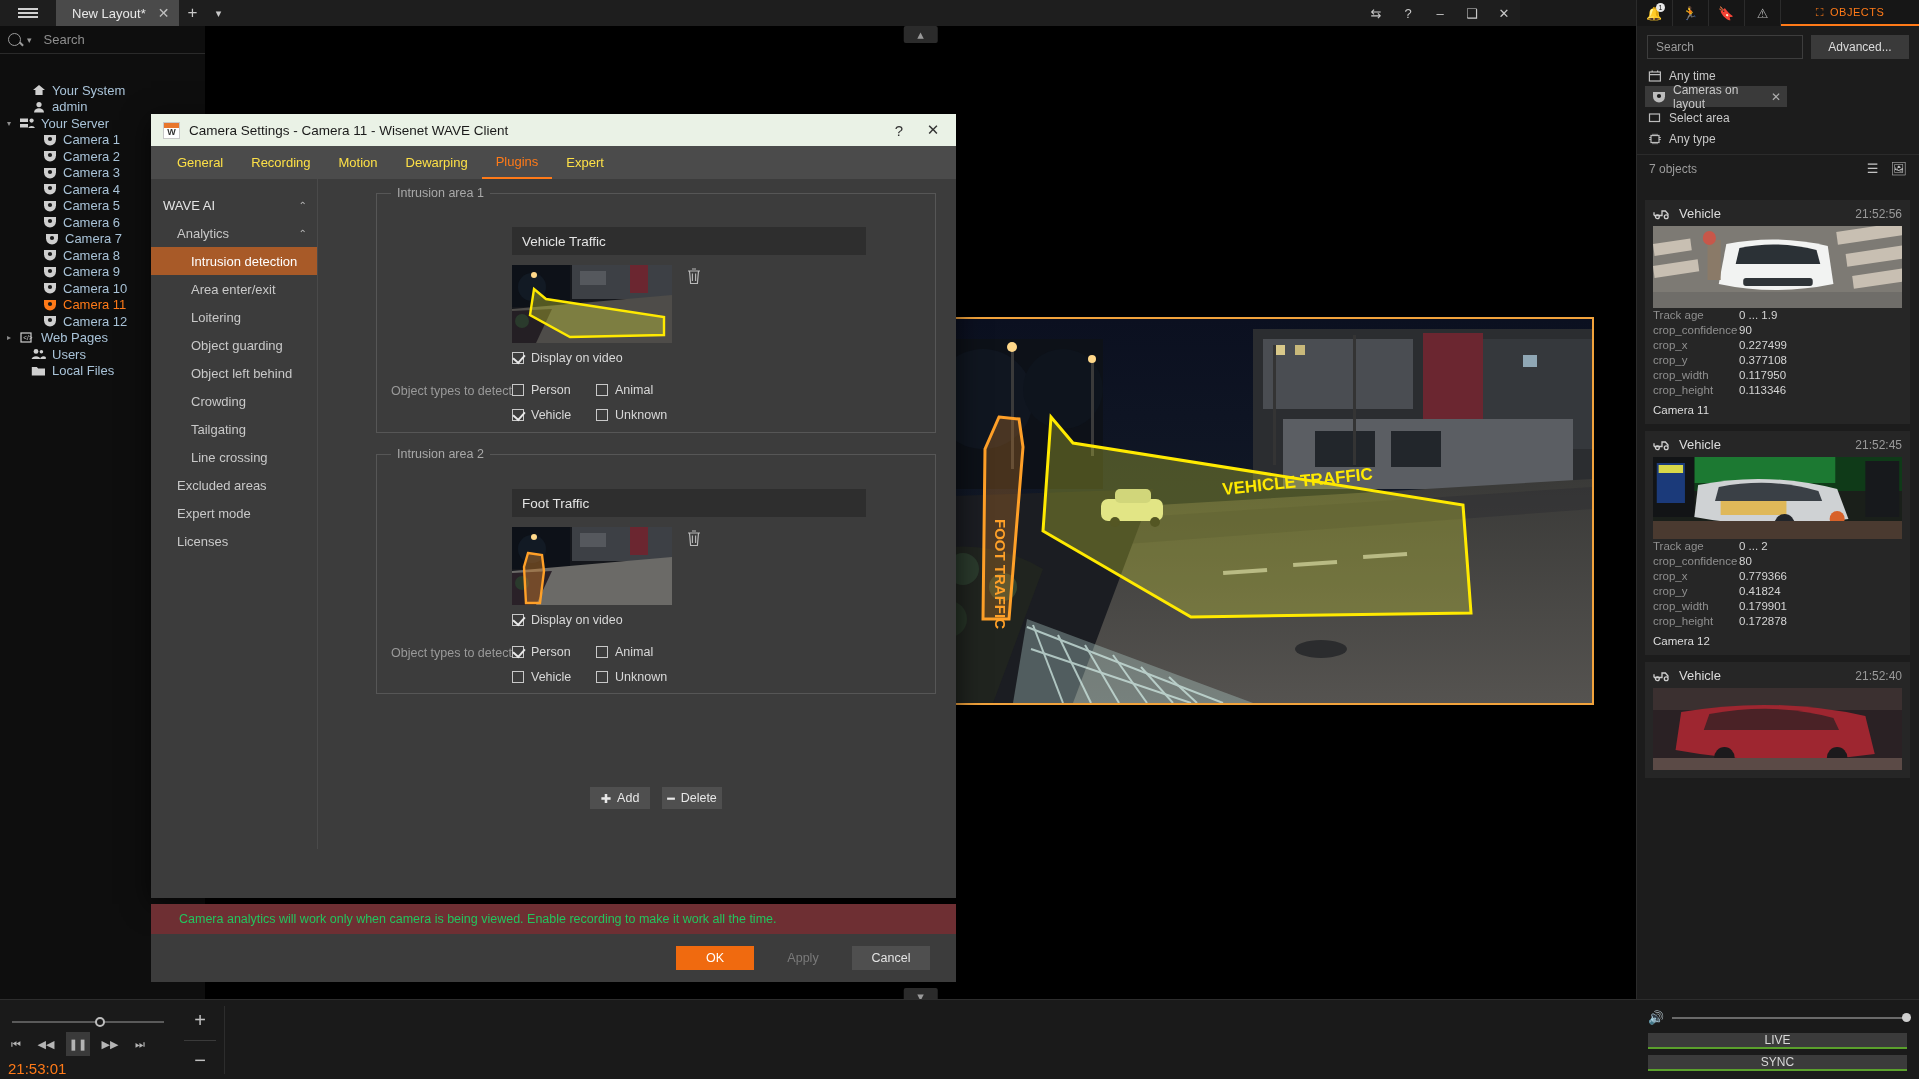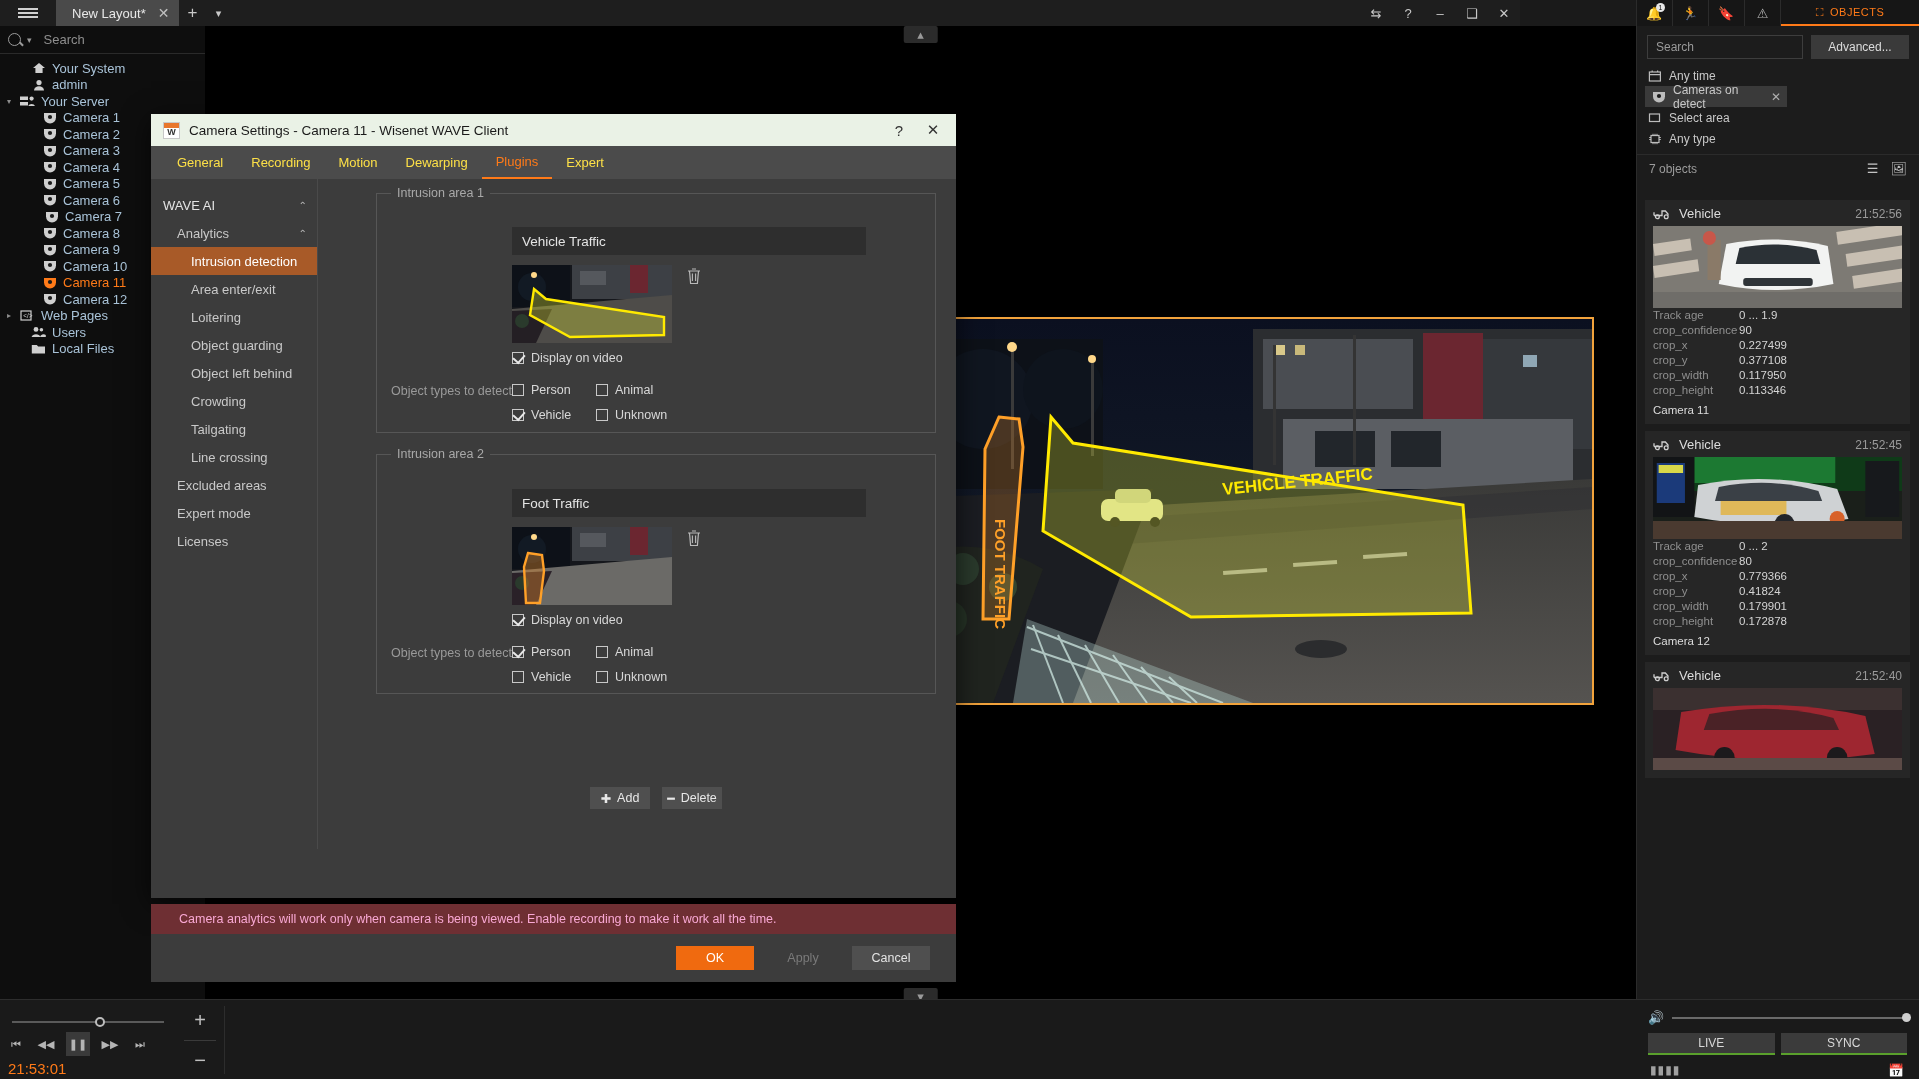--- a/index.html
+++ b/index.html
@@ -24,21 +24,21 @@
   
   .sidebar { position:absolute; left:0; top:26px; width:205px; height:973px; background:#0e0e0e; }
   .search-row { height:28px; display:flex; align-items:center; gap:6px; padding:0 8px;
     border-bottom:1px solid #2a2a2a; }
   .search-row .mag { width:13px; height:13px; border:1.6px solid #9a9a9a; border-radius:50%; position:relative; }
   .search-row .mag:after { content:""; position:absolute; width:5px; height:1.6px; background:#9a9a9a;
     transform:rotate(45deg); right:-4px; bottom:0px; }
   .search-row .cv { color:#9a9a9a; font-size:9px; }
   .search-row .ph { color:#8e8e8e; font-size:13px; margin-left:6px; }
 
-  .tree { padding-top:6px; font-size:13px; }
+  .tree { padding-top:6px; font-size:13px;margin-top:22px; }
   .trow { height:16.5px; display:flex; align-items:center; gap:6px; cursor:pointer; color:#a9c3d8; }
   .trow .lbl { white-space:nowrap; }
   .trow.sel { color:#ff7a18; }
   .ico { width:15px; height:14px; flex:0 0 15px; display:flex; align-items:center; justify-content:center; }
   .arrow { width:10px; flex:0 0 10px; color:#8d8d8d; font-size:8px; text-align:center; }
 
   
   .stage { position:absolute; left:205px; top:26px; width:1431px; height:973px; background:#000; }
   .stage-arrow { position:absolute; left:50%; transform:translateX(-50%); color:#9a9a9a; font-size:13px;
     background:#2b2b2b; padding:1px 14px; border-radius:2px; }
@@ -64,21 +64,21 @@
   .zbtn { width:48px; height:40px; display:flex; align-items:center; justify-content:center;
     color:#c0c0c0; font-size:20px; cursor:pointer; }
   .zsep { position:absolute; left:8px; top:40px; width:32px; height:1px; background:#3a3a3a; }
   .bbar-sep { position:absolute; left:224px; top:6px; width:1px; height:68px; background:#2d2d2d; }
 
   .bottom-right { position:absolute; right:0; top:0; width:283px; height:80px; }
   .volrow { display:flex; align-items:center; gap:8px; padding:10px 12px 0 12px; }
   .volrow .vtrack { flex:1; height:2px; background:#6a6a6a; position:relative; }
   .volrow .vknob { position:absolute; right:-4px; top:-4px; width:9px; height:9px; border-radius:50%;
     background:#cfcfcf; }
-  .livesync { display:flex; gap:6px; padding:8px 12px 0 12px; }
+  .livesync { display:flex; gap:6px; padding:8px 12px 0 12px;flex-direction:column; }
   .lsbtn { flex:1; height:22px; background:#3b3b3b; color:#d8d8d8; font-size:12px; display:flex;
     align-items:center; justify-content:center; border-bottom:2px solid #5aa02c; cursor:pointer; }
   .miscrow { display:flex; gap:10px; justify-content:space-between; padding:8px 14px 0 14px; color:#a0a0a0; }
 
   
   .rpanel { position:absolute; left:1636px; top:0; width:283px; height:999px; background:#1c1c1c;
     border-left:1px solid #2b2b2b; }
   .rtabs { display:flex; height:26px; background:#161616; }
   .rtab { flex:0 0 auto; width:36px; display:flex; align-items:center; justify-content:center;
     color:#b6b6b6; border-right:1px solid #2b2b2b; cursor:pointer; position:relative; }
@@ -149,21 +149,21 @@
   .cbx { width:12px; height:12px; border:1.6px solid #c8c8c8; margin-right:7px; position:relative; flex:0 0 12px; cursor:pointer; }
   .cbx.on:after { content:""; position:absolute; left:2px; top:-1px; width:6px; height:9px;
     border:solid #e8e8e8; border-width:0 2px 2px 0; transform:rotate(42deg); }
   .otlabel { position:absolute; color:#9a9a9a; font-size:12.5px; }
 
   .addbar { position:absolute; left:0; top:608px; width:600px; display:flex; justify-content:center; gap:12px; }
   .abtn { width:60px; height:22px; background:#4f4f4f; color:#e8e8e8; font-size:12.5px; display:flex;
     align-items:center; justify-content:center; gap:6px; cursor:pointer; }
 
   .warn { position:absolute; left:0; top:790px; width:805px; height:30px; background:#6e2f33;
-    display:flex; align-items:center; padding-left:28px; color:#f9a8d4; font-size:12.5px; }
+    display:flex; align-items:center; padding-left:28px; color:#22c55e; font-size:12.5px; }
   .dlg-foot { position:absolute; left:0; top:820px; width:805px; height:48px; background:#3c3c3c;
     display:flex; align-items:center; justify-content:flex-end; gap:10px; padding-right:26px; }
   .fbtn { width:78px; height:24px; display:flex; align-items:center; justify-content:center;
     font-size:12.5px; cursor:pointer; }
   .fbtn.ok { background:#f06a0f; color:#fff; }
   .fbtn.apply { background:#3c3c3c; color:#7a7a7a; }
   .fbtn.cancel { background:#4f4f4f; color:#e4e4e4; }
   svg { display:block; }
 </style>
 </head>
@@ -549,21 +549,21 @@
           </span>
           <span>Any time</span>
         </div>
         <div class="filt active">
           <span class="ico">
             <svg width="14" height="12" viewBox="0 0 14 12">
               <path d="M1 1 h12 v4.5 a6 6 0 0 1 -12 0 Z" fill="#bcbcbc"></path>
               <circle cx="7" cy="5" r="2.1" fill="#1a1a1a"></circle>
             </svg>
           </span>
-          <span>Cameras on detect</span>
+          <span>Cameras on layout</span>
           <span class="x">✕</span>
         </div>
         <div class="filt">
           <span class="ico">
             <svg width="14" height="12" viewBox="0 0 14 12">
               <rect x="1.5" y="2" width="10" height="7.5" fill="none" stroke="#bcbcbc" stroke-width="1.2"></rect>
             </svg>
           </span>
           <span>Select area</span>
         </div>

